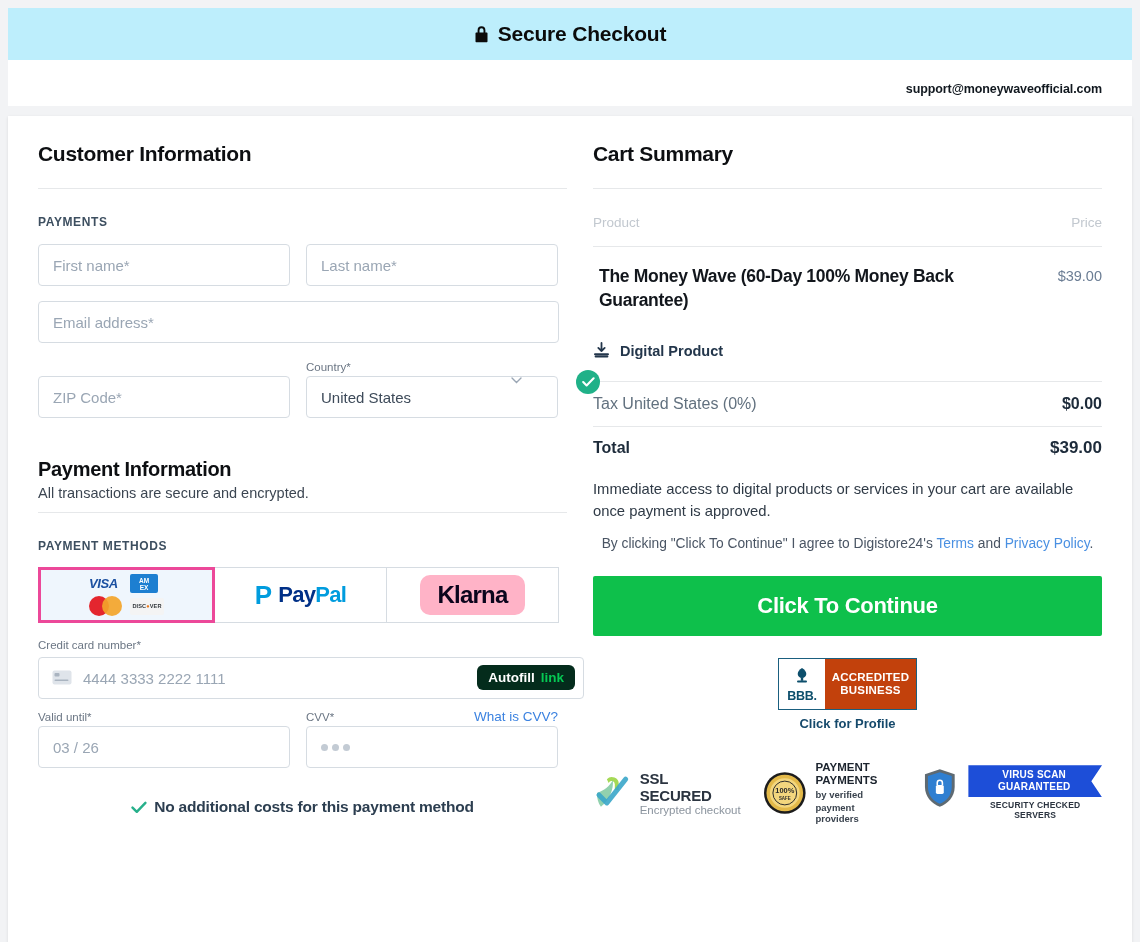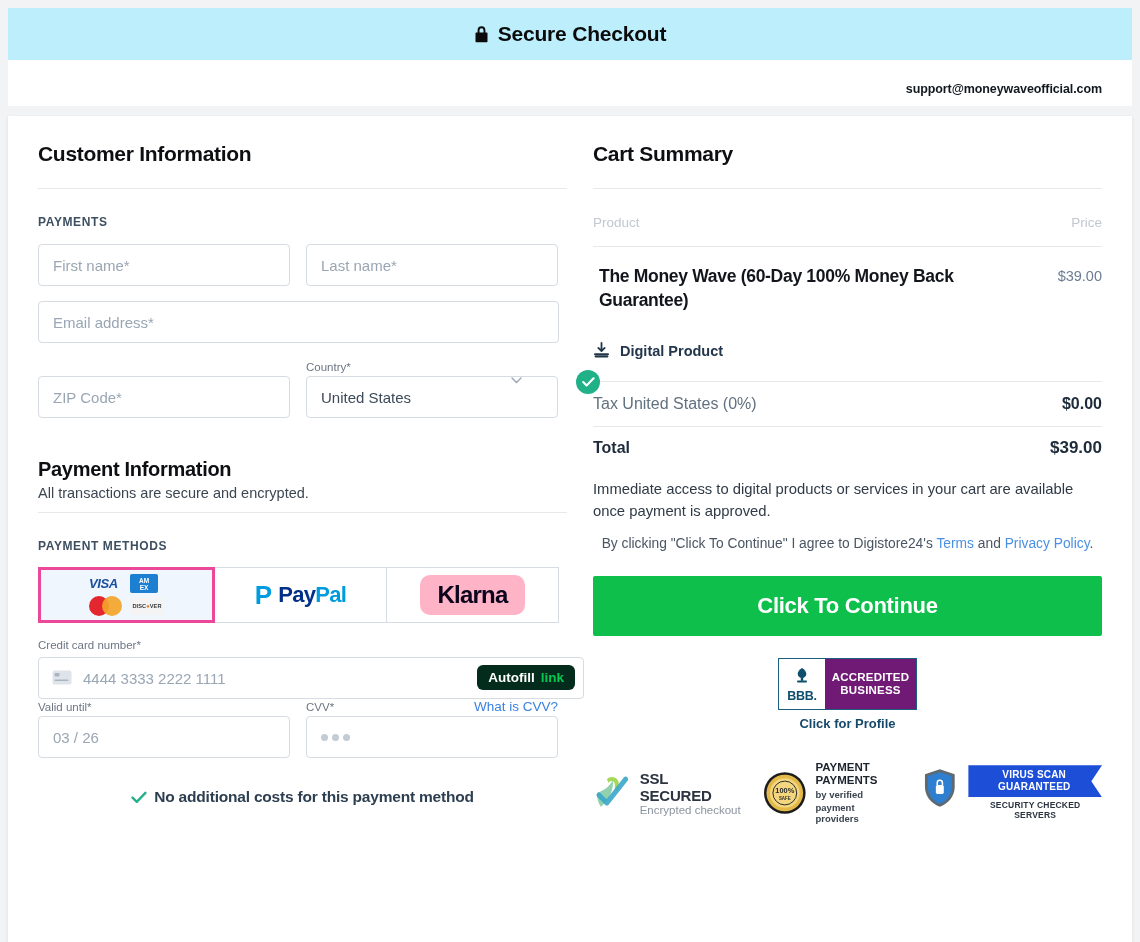--- a/index.html
+++ b/index.html
@@ -181,21 +181,21 @@
     background: #0ec04b; border: none; border-radius: 2px;
     color: #fff; font-size: 22px; font-weight: bold; letter-spacing: -0.3px;
     font-family: "Liberation Sans", sans-serif; cursor: pointer;
   }
 
   .bbb-wrap { display: flex; flex-direction: column; align-items: center; margin-top: 22px; }
   .bbb { display: flex; width: 139px; height: 52px; border: 1px solid #1a5f7f; }
   .bbb-left { width: 46px; background: #fff; display: flex; flex-direction: column; align-items: center; justify-content: center; }
   .bbb-txt { font-size: 12.5px; font-weight: bold; color: #0d4f6c; letter-spacing: -0.3px; line-height: 1; }
   .bbb-right {
-    flex: 1; background: #701a75; color: #fff;
+    flex: 1; background: #c2410c; color: #fff;
     display: flex; flex-direction: column; align-items: center; justify-content: center;
     font-size: 11.5px; font-weight: bold; line-height: 13px; letter-spacing: .2px;
   }
   .bbb-cta { font-size: 13px; font-weight: bold; color: #15496b; margin-top: 6px; }
 
   .seals { display: flex; align-items: center; justify-content: center; gap: 20px; margin-top: 30px; padding-bottom: 26px; }
   .seal { display: flex; align-items: center; gap: 9px; }
   .ssl-t1 { font-size: 15px; font-weight: bold; color: #2b3440; letter-spacing: -0.2px; }
   .ssl-t2 { font-size: 11.5px; color: #8b949e; }
   .sp-t1 { font-size: 11.5px; font-weight: bold; color: #1c242e; line-height: 13px; }
@@ -313,21 +313,21 @@
             <rect x="2.5" y="9.5" width="14" height="1.6" rx="0.8" fill="#aab4c0"></rect>
           </svg>
           <input class="ipt cc-input" placeholder="4444 3333 2222 1111" style="">
           <span class="autofill">
             <span class="w">Autofill</span>
             <span class="g">link</span>
           </span>
         </div>
       </div>
 
-      <div class="row" style="margin-top:0;align-items:flex-end;">
+      <div class="row" style="margin-top:10px;align-items:flex-end;">
         <div class="fld w-half">
           <span class="mini-label">Valid until*</span>
           <input class="ipt" placeholder="03 / 26" style="">
         </div>
         <div class="fld w-half">
           <div class="cvv-head">
             <span class="mini-label">CVV*</span>
             <span class="link-blue">What is CVV?</span>
           </div>
           <div class="fakeinput">

